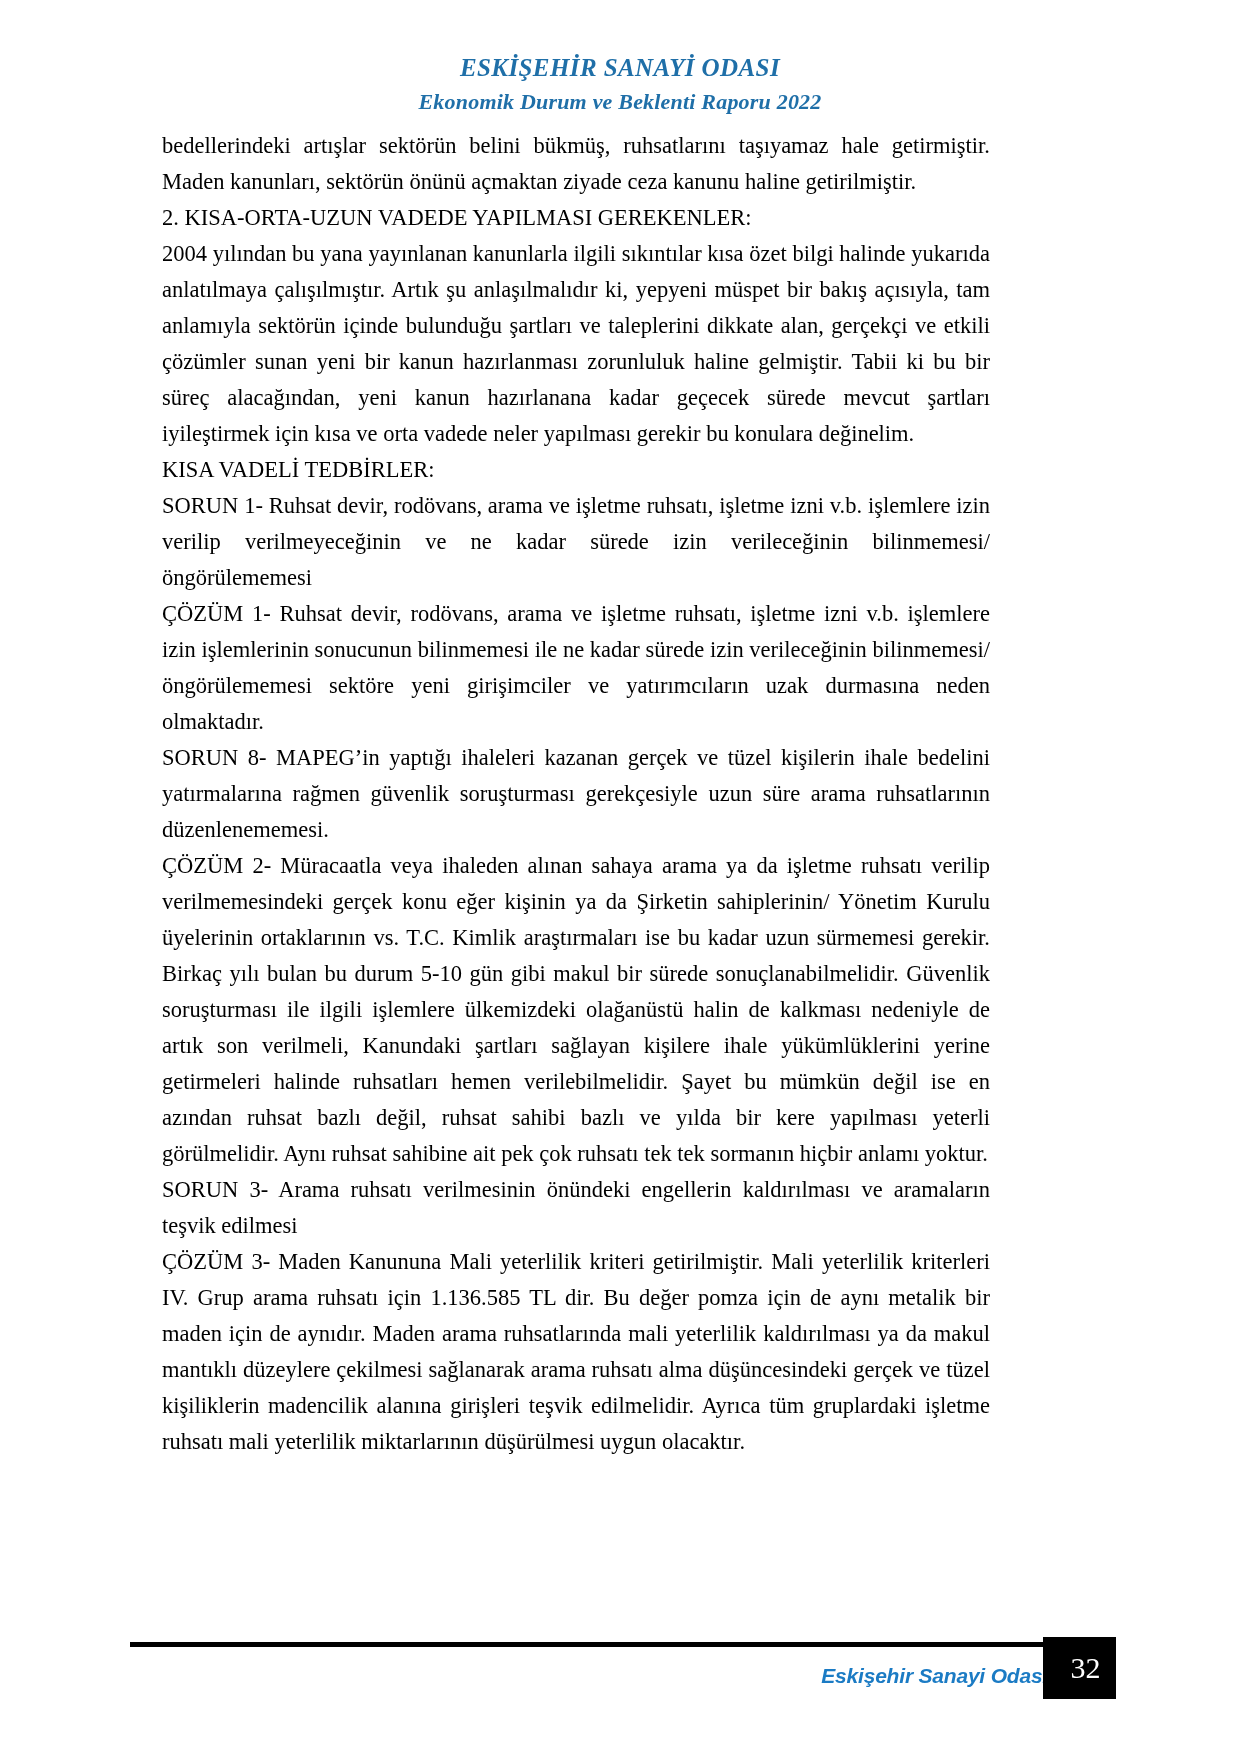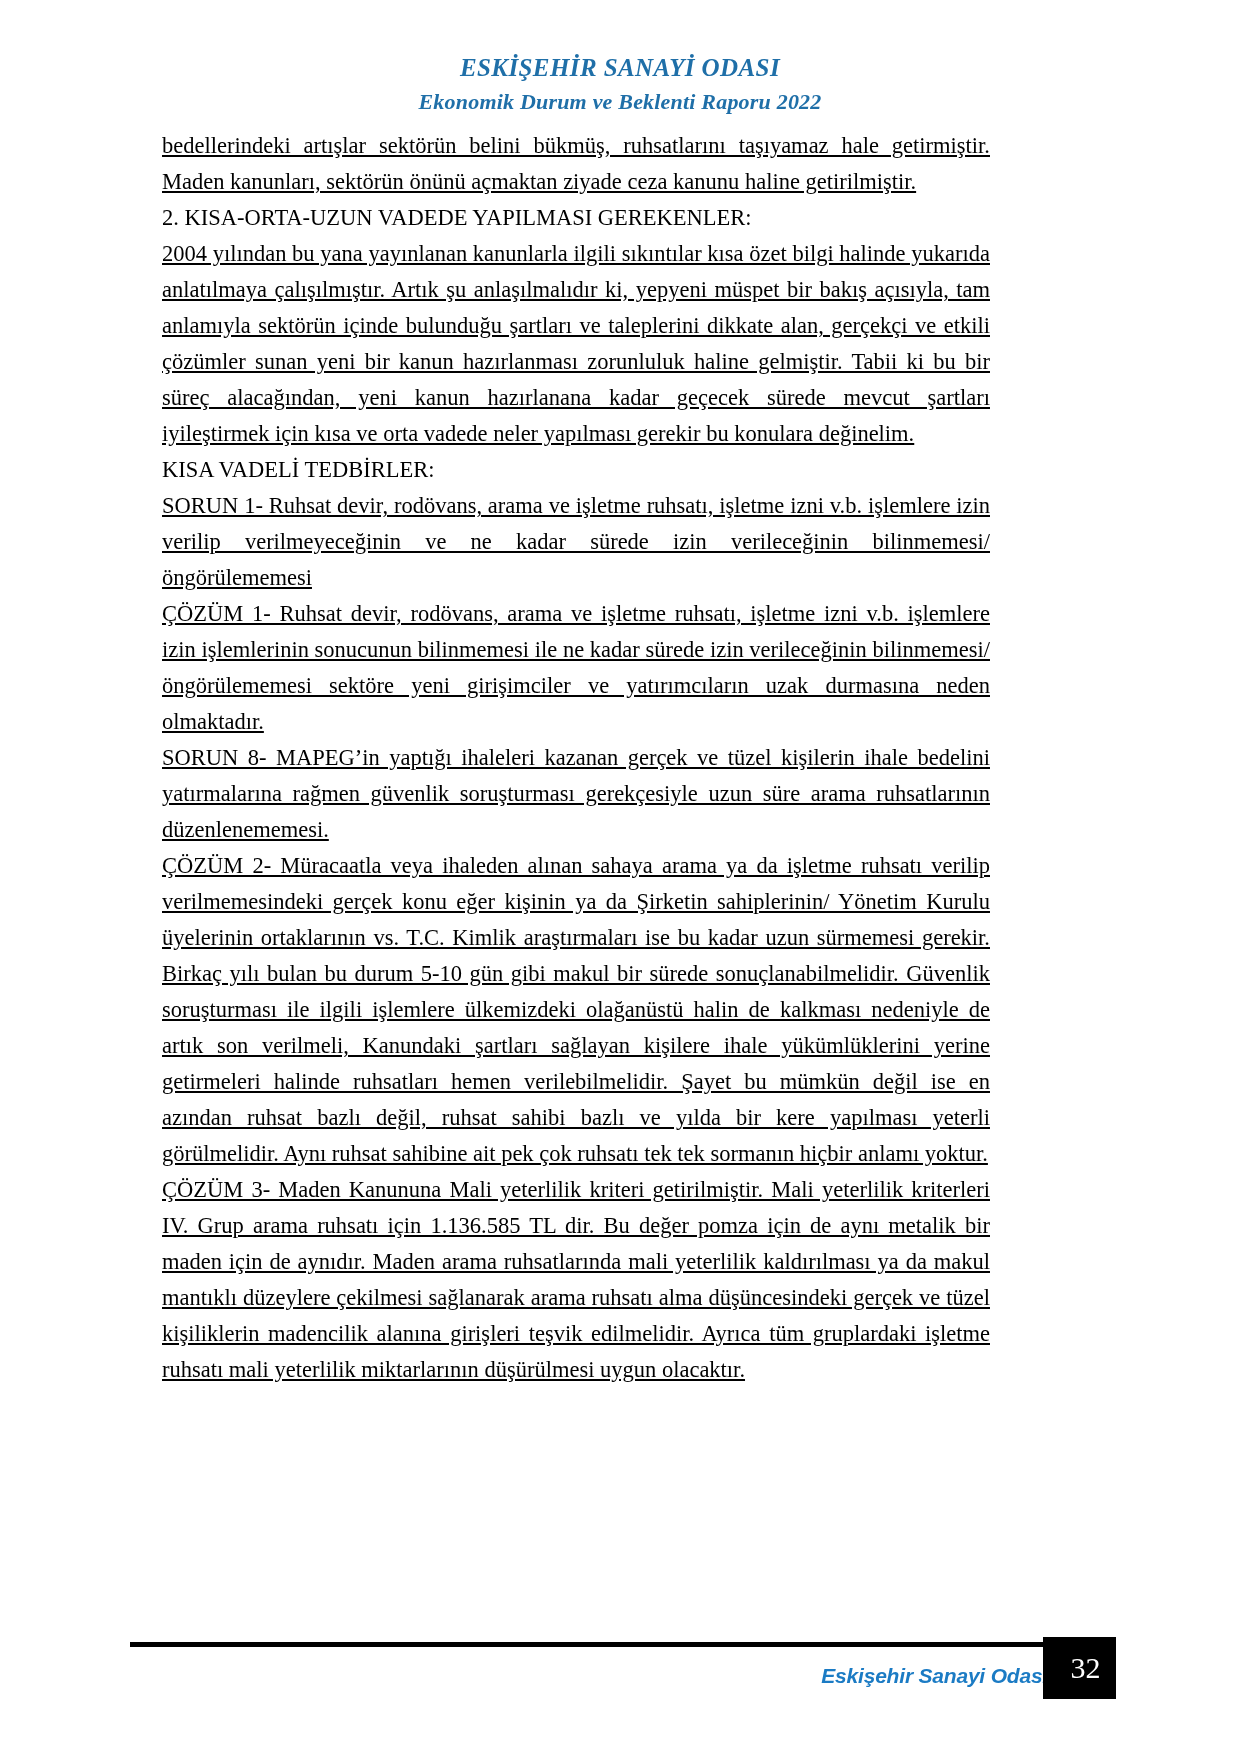--- a/index.html
+++ b/index.html
@@ -56,21 +56,20 @@
     left: 162px;
     width: 828px;
     font-size: 22.5px;
     line-height: 36px;
   }
   .para {
     margin: 0;
     text-align: justify;
     text-justify: inter-word;
     hyphens: none;
-    text-decoration: underline;
   }
   .para + .para { margin-top: 0; }
   .gap-lg { margin-top: 36px; }
 
   
   .line-left {
     margin: 0;
     text-align: left;
   }
 
@@ -140,20 +139,21 @@
     <p class="line-left gap-lg">KISA VADELİ TEDBİRLER:</p>
 
     <p class="para spread">SORUN 1- Ruhsat devir, rodövans, arama ve işletme ruhsatı, işletme izni v.b. işlemlere izin verilip verilmeyeceğinin ve ne kadar sürede izin verileceğinin bilinmemesi/öngörülememesi</p>
 
     <p class="para gap-lg">ÇÖZÜM 1- Ruhsat devir, rodövans, arama ve işletme ruhsatı, işletme izni v.b. işlemlere izin işlemlerinin sonucunun bilinmemesi ile ne kadar sürede izin verileceğinin bilinmemesi/öngörülememesi sektöre yeni girişimciler ve yatırımcıların uzak durmasına neden olmaktadır.</p>
 
     <p class="para gap-lg">SORUN 8- MAPEG’in yaptığı ihaleleri kazanan gerçek ve tüzel kişilerin ihale bedelini yatırmalarına rağmen güvenlik soruşturması gerekçesiyle uzun süre arama ruhsatlarının düzenlenememesi.</p>
 
     <p class="para gap-lg">ÇÖZÜM 2- Müracaatla veya ihaleden alınan sahaya arama ya da işletme ruhsatı verilip verilmemesindeki gerçek konu eğer kişinin ya da Şirketin sahiplerinin/ Yönetim Kurulu üyelerinin ortaklarının vs. T.C. Kimlik araştırmaları ise bu kadar uzun sürmemesi gerekir. Birkaç yılı bulan bu durum 5-10 gün gibi makul bir sürede sonuçlanabilmelidir. Güvenlik soruşturması ile ilgili işlemlere ülkemizdeki olağanüstü halin de kalkması nedeniyle de artık son verilmeli, Kanundaki şartları sağlayan kişilere ihale yükümlüklerini yerine getirmeleri halinde ruhsatları hemen verilebilmelidir. Şayet bu mümkün değil ise en azından ruhsat bazlı değil, ruhsat sahibi bazlı ve yılda bir kere yapılması yeterli görülmelidir. Aynı ruhsat sahibine ait pek çok ruhsatı tek tek sormanın hiçbir anlamı yoktur.</p>
 
+    <p class="para gap-lg">SORUN 3- Arama ruhsatı verilmesinin önündeki engellerin kaldırılması ve aramaların teşvik edilmesi</p>
 
     <p class="para gap-lg">ÇÖZÜM 3- Maden Kanununa Mali yeterlilik kriteri getirilmiştir. Mali yeterlilik kriterleri IV. Grup arama ruhsatı için 1.136.585 TL dir. Bu değer pomza için de aynı metalik bir maden için de aynıdır. Maden arama ruhsatlarında mali yeterlilik kaldırılması ya da makul mantıklı düzeylere çekilmesi sağlanarak arama ruhsatı alma düşüncesindeki gerçek ve tüzel kişiliklerin madencilik alanına girişleri teşvik edilmelidir. Ayrıca tüm gruplardaki işletme ruhsatı mali yeterlilik miktarlarının düşürülmesi uygun olacaktır.</p>
 
   </div>
 
   <div class="footer-rule"></div>
 
   <div class="footer-brand">Eskişehir Sanayi Odası</div>
 
   <div class="page-number-box">32</div>

